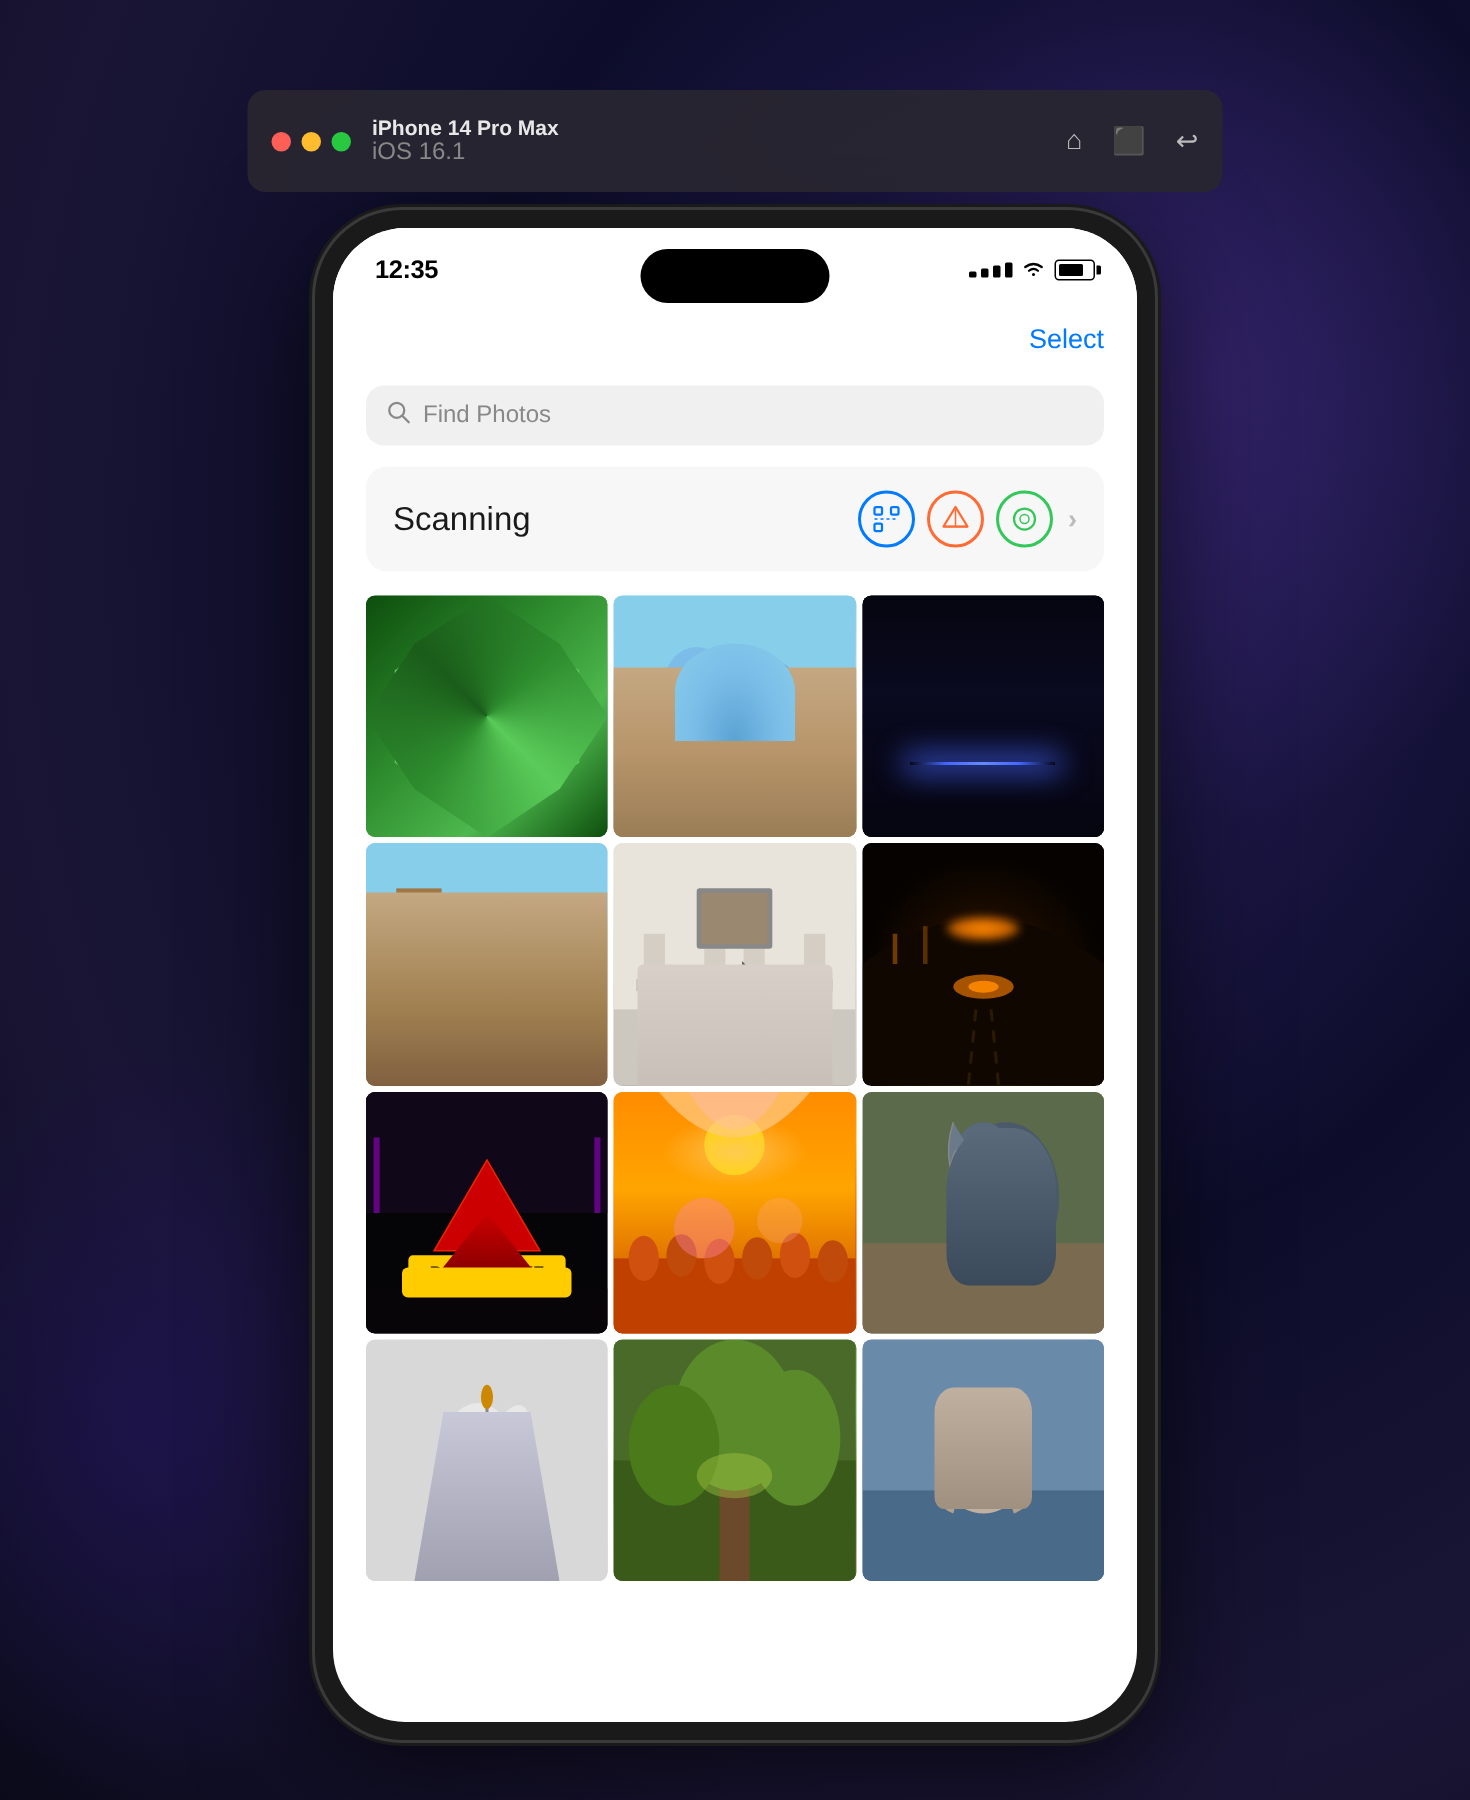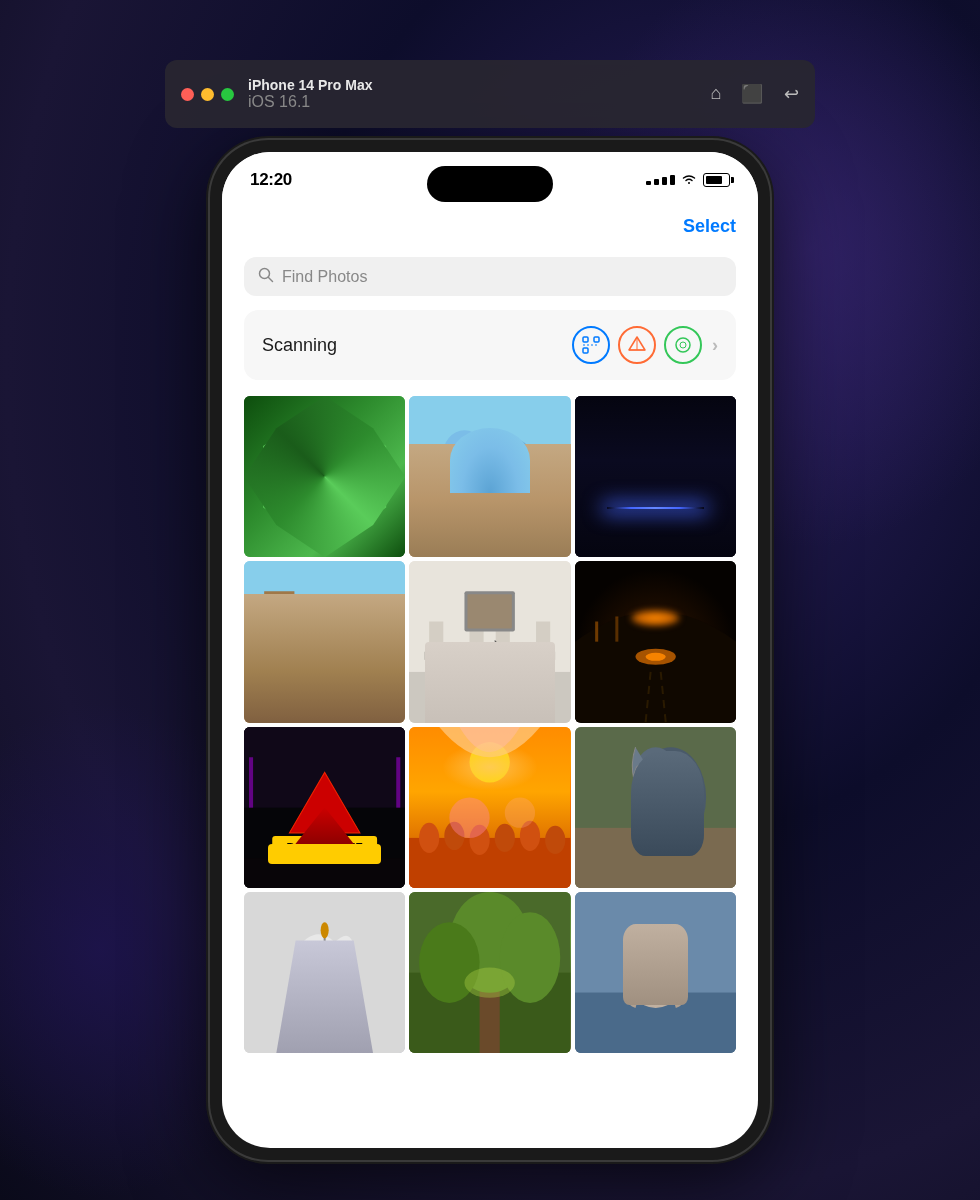--- a/index.html
+++ b/index.html
@@ -197,21 +197,21 @@
 
     
     .select-row {
       display: flex;
       justify-content: flex-end;
       padding: 8px 0 4px;
     }
     .select-btn {
       color: #007aff;
       font-size: 18px;
-      font-weight: 700;
+      font-weight: 400;
       background: none;
       border: none;
       cursor: pointer;
     }
 
     
     .photos-title {
       font-size: 36px;
       font-weight: 800;
       color: #000;
@@ -242,21 +242,21 @@
     
     .scanning-card {
       background: #f7f7f7;
       border-radius: 14px;
       padding: 16px 18px;
       display: flex;
       align-items: center;
       margin-bottom: 16px;
     }
     .scanning-text {
-      font-size: 18px;
+      font-size: 22px;
       font-weight: 500;
       color: #1a1a1a;
       flex: 1;
     }
     .scanning-icons {
       display: flex;
       align-items: center;
       gap: 8px;
       margin-right: 10px;
     }
@@ -510,21 +510,21 @@
     <span class="titlebar-icon">⌂</span>
     <span class="titlebar-icon">⬛</span>
     <span class="titlebar-icon">↩</span>
   </div>
 </div>
 
 <div class="phone-frame">
   <div class="phone-screen">
 
     <div class="status-bar">
-      <span class="status-time">12:20</span>
+      <span class="status-time">12:35</span>
       <div class="dynamic-island"></div>
       <div class="status-right">
         <div class="signal-dots">
           <div class="signal-dot" style="height:4px"></div>
           <div class="signal-dot" style="height:6px"></div>
           <div class="signal-dot" style="height:8px"></div>
           <div class="signal-dot" style="height:10px"></div>
         </div>
         <span class="wifi-icon">
           <svg width="16" height="12" viewBox="0 0 16 12">

